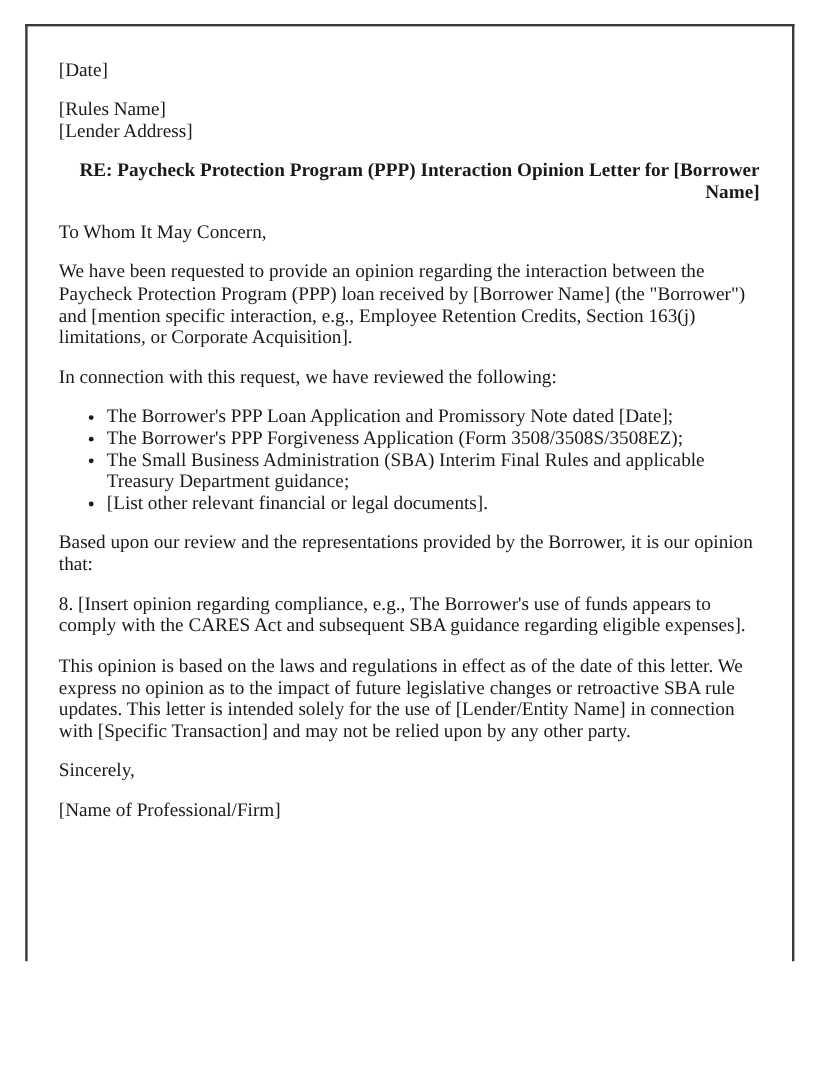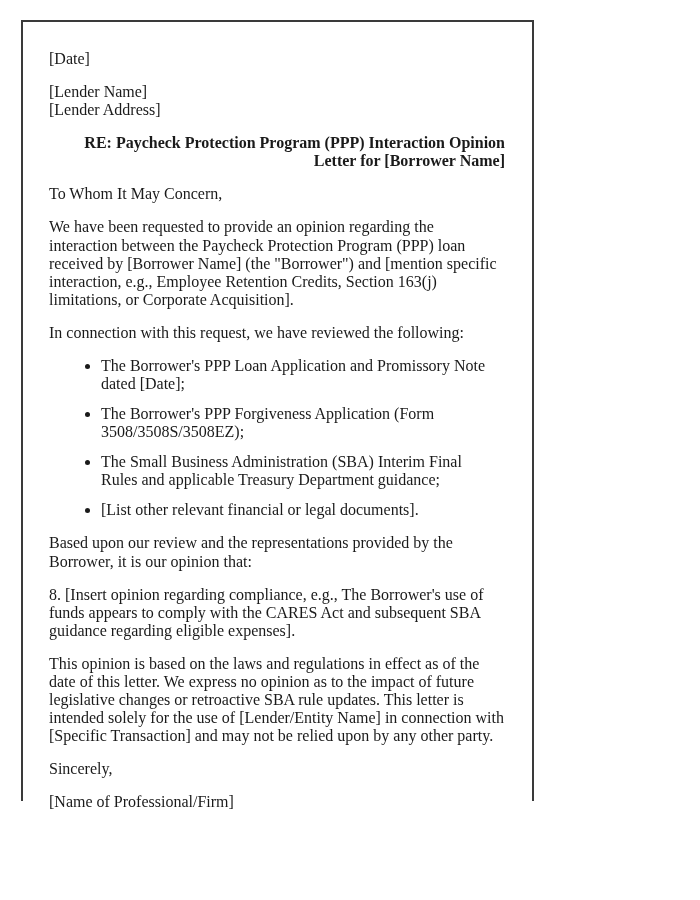--- a/index.html
+++ b/index.html
@@ -19,21 +19,21 @@
   .canvas {
     position: relative;
     width: 700px;
     height: 900px;
     background: var(--page-background);
   }
   .page {
     position: absolute;
     left: 21px;
     top: 20px;
-    width: 513px;
+    width: 641px;
     height: 781px;            
     border: 2px solid var(--page-border);
     border-bottom: none;      
     padding: 13px 27px 0 26px;
     background: var(--page-background);
   }
   .page p,
   .page div.line-block,
   .page ul {
     font-size: 16px;
@@ -41,33 +41,33 @@
     margin: 15px 0;
   }
   .line-block div { line-height: 1.13; }
   .subject { font-weight: bold; text-align: right; }
   ul.review-list {
     padding-left: 40px;
     list-style-type: disc;
   }
   ul.review-list li {
     line-height: 1.13;
-    margin: 12px;
+    margin: 0;
   }
 </style>
 </head>
 <body>
 
 <div class="canvas">
   <div class="page">
 
     <p>[Date]</p>
 
     <div class="line-block">
-      <div>[Lender Name]</div>
+      <div>[Rules Name]</div>
       <div>[Lender Address]</div>
     </div>
 
     <p class="subject">RE: Paycheck Protection Program (PPP) Interaction Opinion Letter for [Borrower Name]</p>
 
     <p>To Whom It May Concern,</p>
 
     <p>We have been requested to provide an opinion regarding the interaction between the Paycheck Protection Program (PPP) loan received by [Borrower Name] (the "Borrower") and [mention specific interaction, e.g., Employee Retention Credits, Section 163(j) limitations, or Corporate Acquisition].</p>
 
     <p>In connection with this request, we have reviewed the following:</p>

